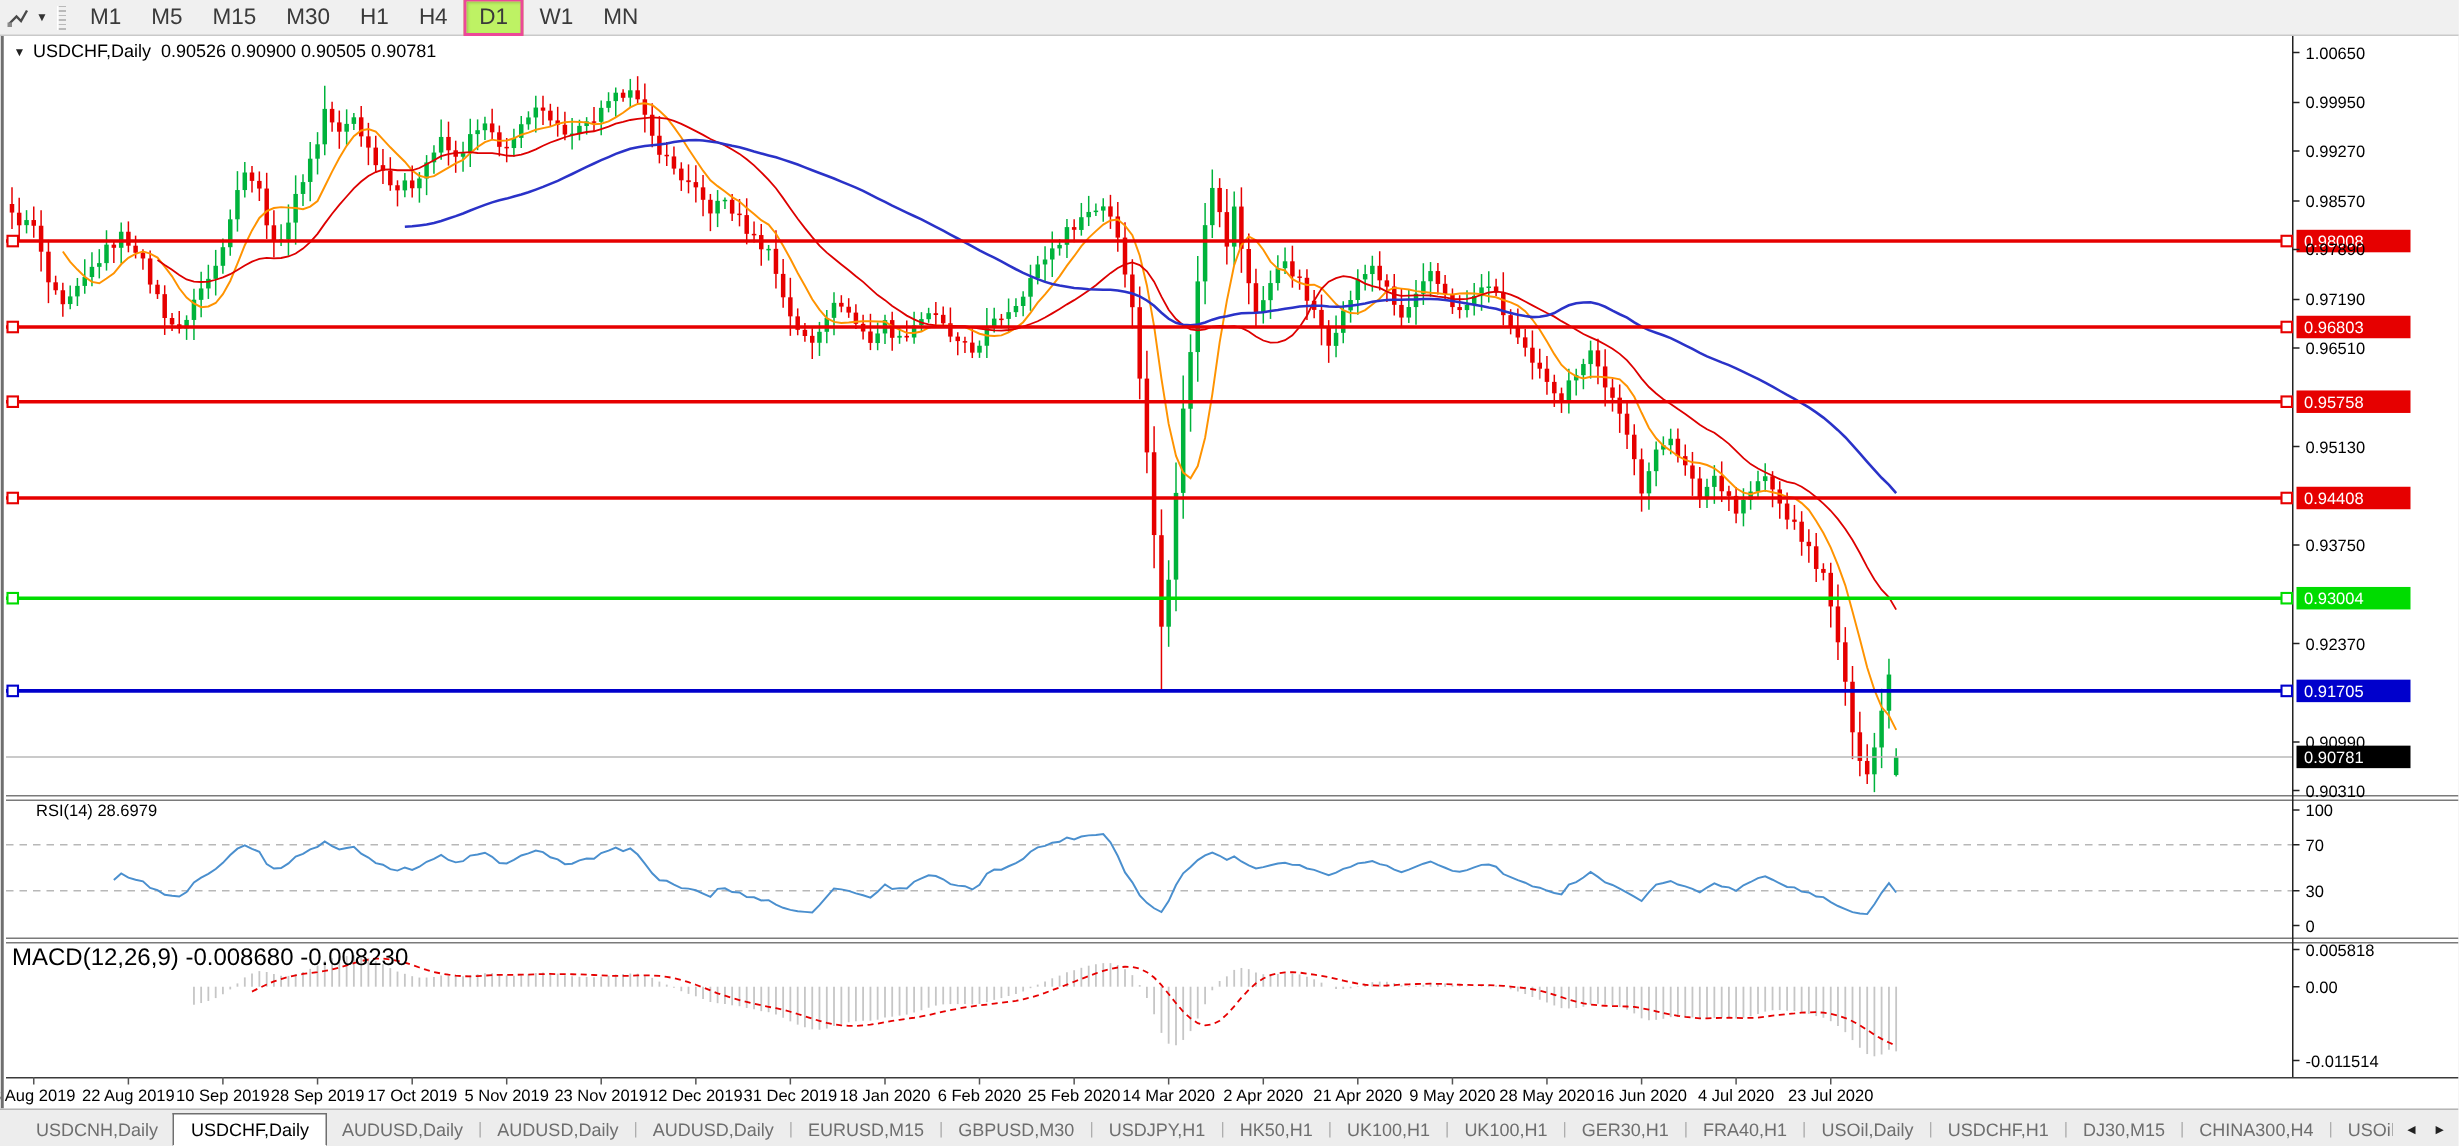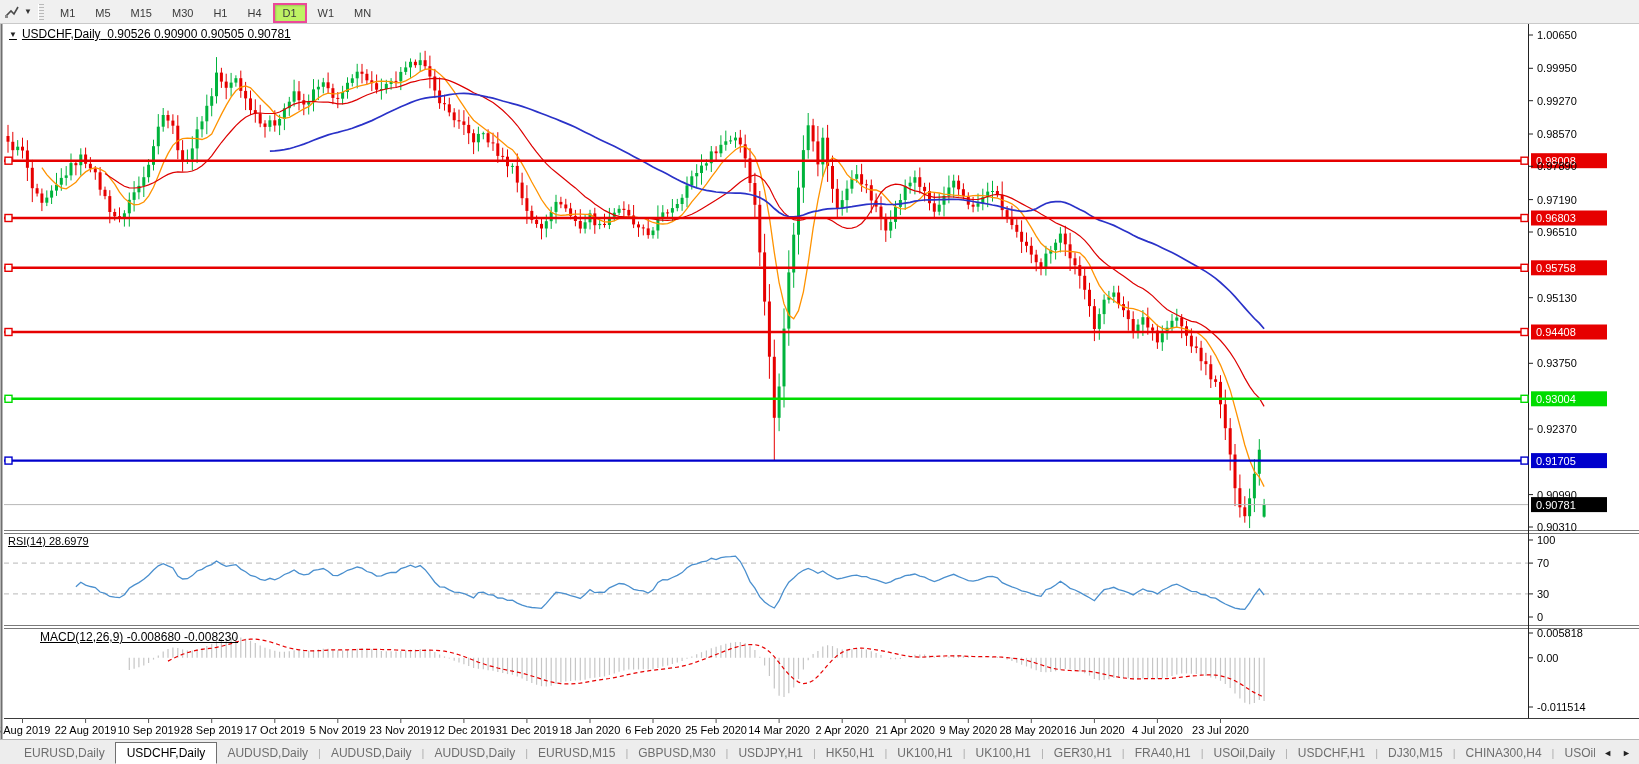--- a/index.html
+++ b/index.html
@@ -7,28 +7,28 @@
        font-family:"Liberation Sans","DejaVu Sans",sans-serif;-webkit-font-smoothing:antialiased;}
   #chart-svg{position:absolute;left:0;top:0;z-index:1;}
   
   #toolbar{position:absolute;left:0;top:0;width:1639px;height:23px;background:#f0f0f0;
            border-bottom:1px solid #c9c9c9;display:flex;align-items:center;z-index:5;}
   .tool-icon{width:20px;height:18px;display:flex;align-items:center;justify-content:center;margin-left:2px;}
   .caret{font-size:8px;color:#333;width:12px;text-align:center;cursor:default;}
   .grip{width:5px;height:16px;margin:0 6px 0 4px;
         background:repeating-linear-gradient(to bottom,#b9b9b9 0 1px,#f0f0f0 1px 3px);
         border-left:1px solid #fff;}
-  .tf-btn{font-size:11px;color:#3a3a3a;padding:2px 8px;margin:0 1px;border:1px solid transparent;cursor:default;}
+  .tf-btn{font-size:15px;color:#3a3a3a;padding:2px 8px;margin:0 1px;border:1px solid transparent;cursor:default;}
   .tf-btn.active{background:#bef264;border:2px solid #ec4899;box-shadow:inset 1px 1px 2px rgba(0,0,0,.18);}
   
-  .overlay{position:absolute;z-index:4;white-space:nowrap;color:#000;text-decoration:underline;}
+  .overlay{position:absolute;z-index:4;white-space:nowrap;color:#000;}
   #title-overlay{left:9px;top:27px;font-size:12px;}
   #title-overlay .tri{font-size:8px;vertical-align:1px;margin-right:5px;color:#222;}
-  #rsi-overlay{left:8px;top:535px;font-size:11px;}
-  #macd-overlay{left:8px;top:630px;font-size:12px;margin-left:32px;}
+  #rsi-overlay{left:24px;top:535px;font-size:11px;}
+  #macd-overlay{left:8px;top:630px;font-size:16px;}
   
   #tabbar{position:absolute;left:0;top:739px;width:1639px;height:25px;background:#ededed;
           border-top:1px solid #b5b5b5;display:flex;align-items:center;z-index:5;font-size:12px;}
   #tabs{display:flex;align-items:center;height:100%;padding-left:14px;overflow:hidden;flex:1 1 auto;}
   .tab{color:#6e6e6e;padding:3px 10px;cursor:default;white-space:nowrap;}
   .tab.active{background:#fff;border:1px solid #6f6f6f;border-bottom:1px solid #fff;color:#000;padding:3px 11px;}
   .tabsep{color:#aeaeae;font-size:11px;}
   #tab-scroll{display:flex;align-items:center;gap:10px;padding:0 8px;flex:0 0 auto;}
   .scroll-arrow{font-size:9px;color:#222;cursor:default;}
 </style>
@@ -948,21 +948,21 @@
 </div>
 
 <div id="title-overlay" class="overlay">
   <span class="tri">▼</span><span>USDCHF,Daily</span>&nbsp;&nbsp;<span>0.90526 0.90900 0.90505 0.90781</span>
 </div>
 <div id="rsi-overlay" class="overlay">RSI(14) 28.6979</div>
 <div id="macd-overlay" class="overlay">MACD(12,26,9) -0.008680 -0.008230</div>
 
 <div id="tabbar">
   <div id="tabs">
-      <span class="tab">EURUSD,Daily</span>
+      <span class="tab">USDCNH,Daily</span>
       <span class="tab active">USDCHF,Daily</span>
       <span class="tab">AUDUSD,Daily</span>
       <span class="tabsep">|</span>
       <span class="tab">AUDUSD,Daily</span>
       <span class="tabsep">|</span>
       <span class="tab">AUDUSD,Daily</span>
       <span class="tabsep">|</span>
       <span class="tab">EURUSD,M15</span>
       <span class="tabsep">|</span>
       <span class="tab">GBPUSD,M30</span>

